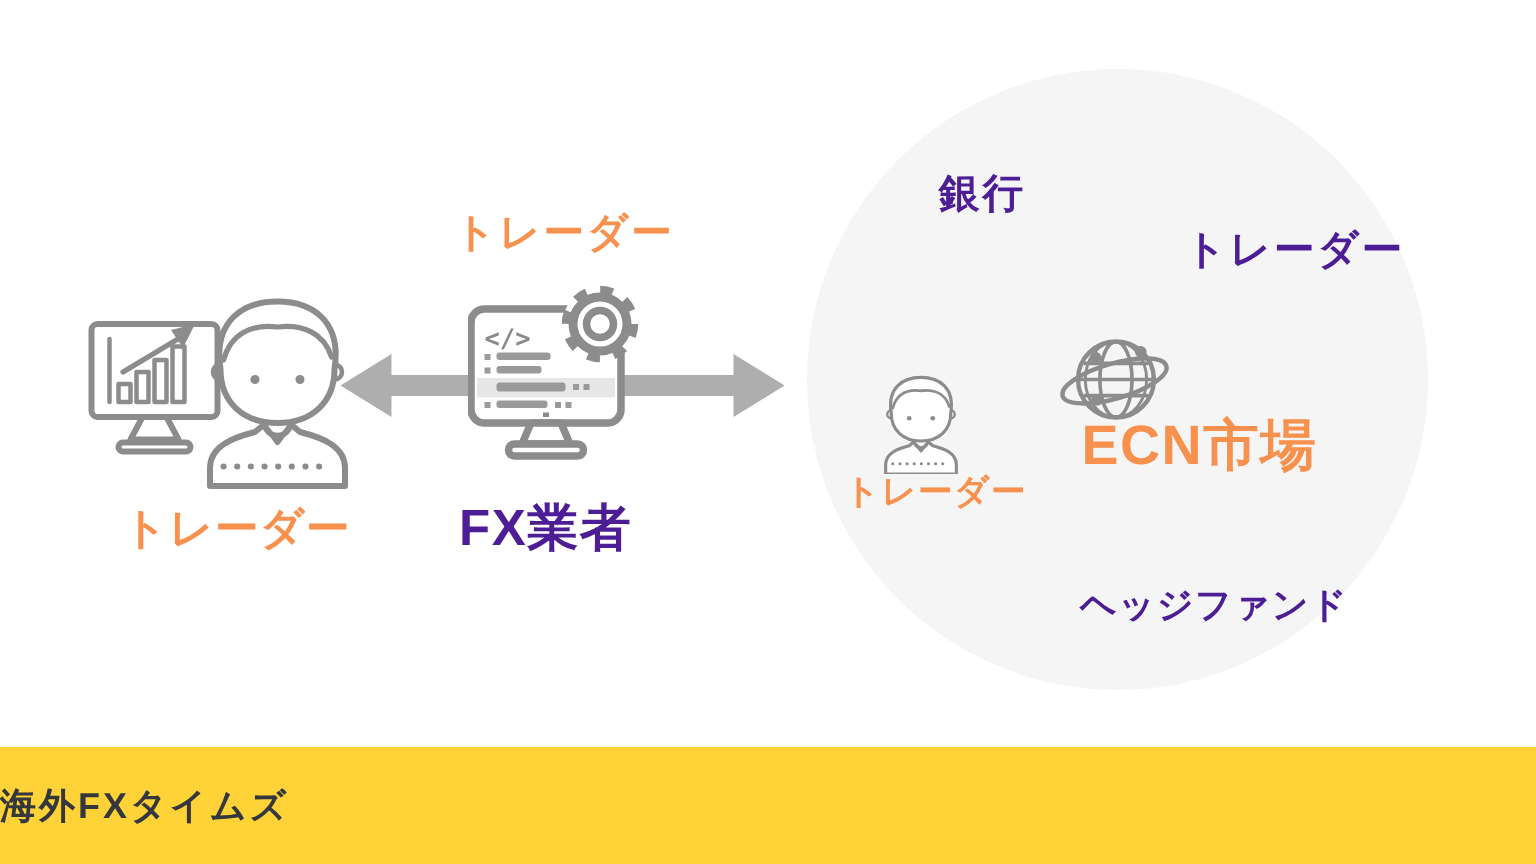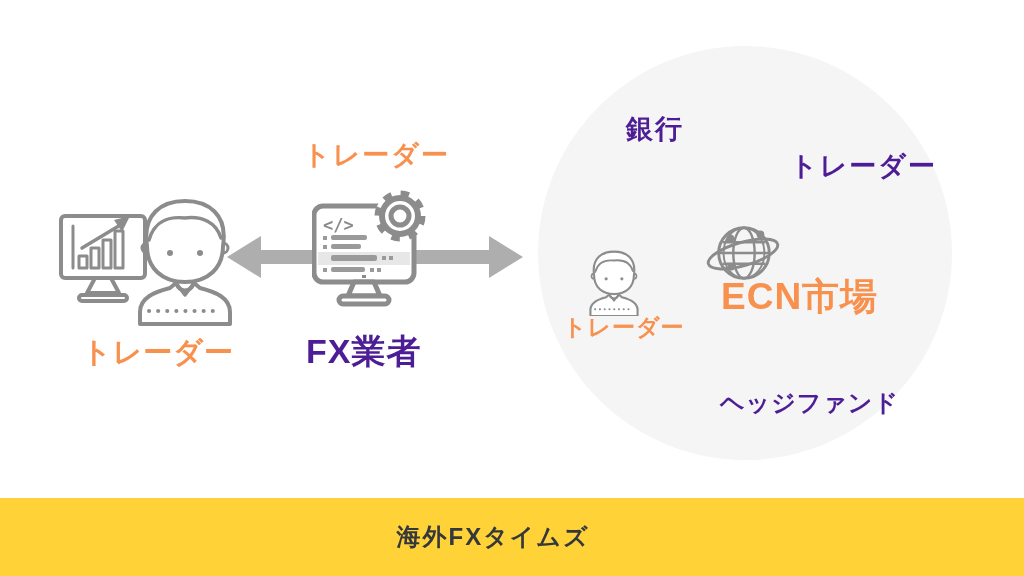--- a/index.html
+++ b/index.html
@@ -27,21 +27,21 @@
   #hedge-fund-label{left:720px;top:387px;font-size:24px;letter-spacing:1px;}
   
   #trader-icon{left:58px;top:194px;z-index:2;}
   #fx-provider-icon{left:312px;top:190px;z-index:3;}
   #double-arrow-icon{left:225px;top:233px;z-index:1;}
   #globe-icon{left:704px;top:217px;}
   #trader-small-icon{left:587px;top:249px;}
   
   #footer-bar{
     left:0;top:498px;width:1024px;height:78px;background:#FFD337;
-    display:flex;align-items:center;justify-content:center;
+    display:flex;align-items:center;justify-content:flex-start;
   }
   #brand-logo{
     margin-right:38px;font-size:24px;font-weight:bold;color:#34373C;letter-spacing:2px;
   }
 </style>
 </head>
 <body>
 
 <div id="stage">
 

